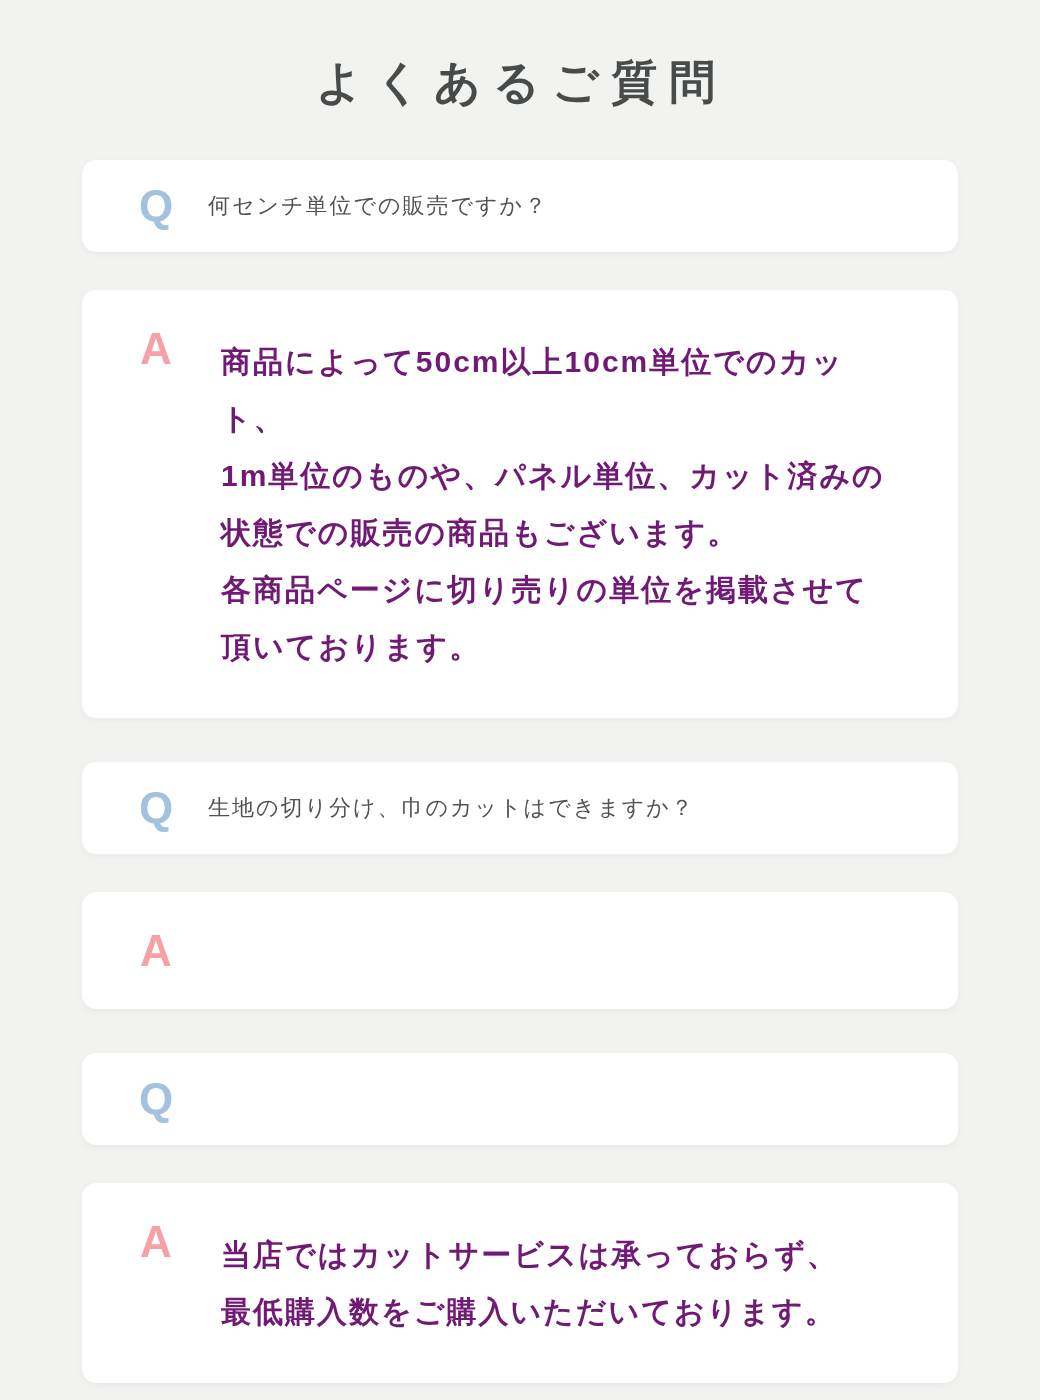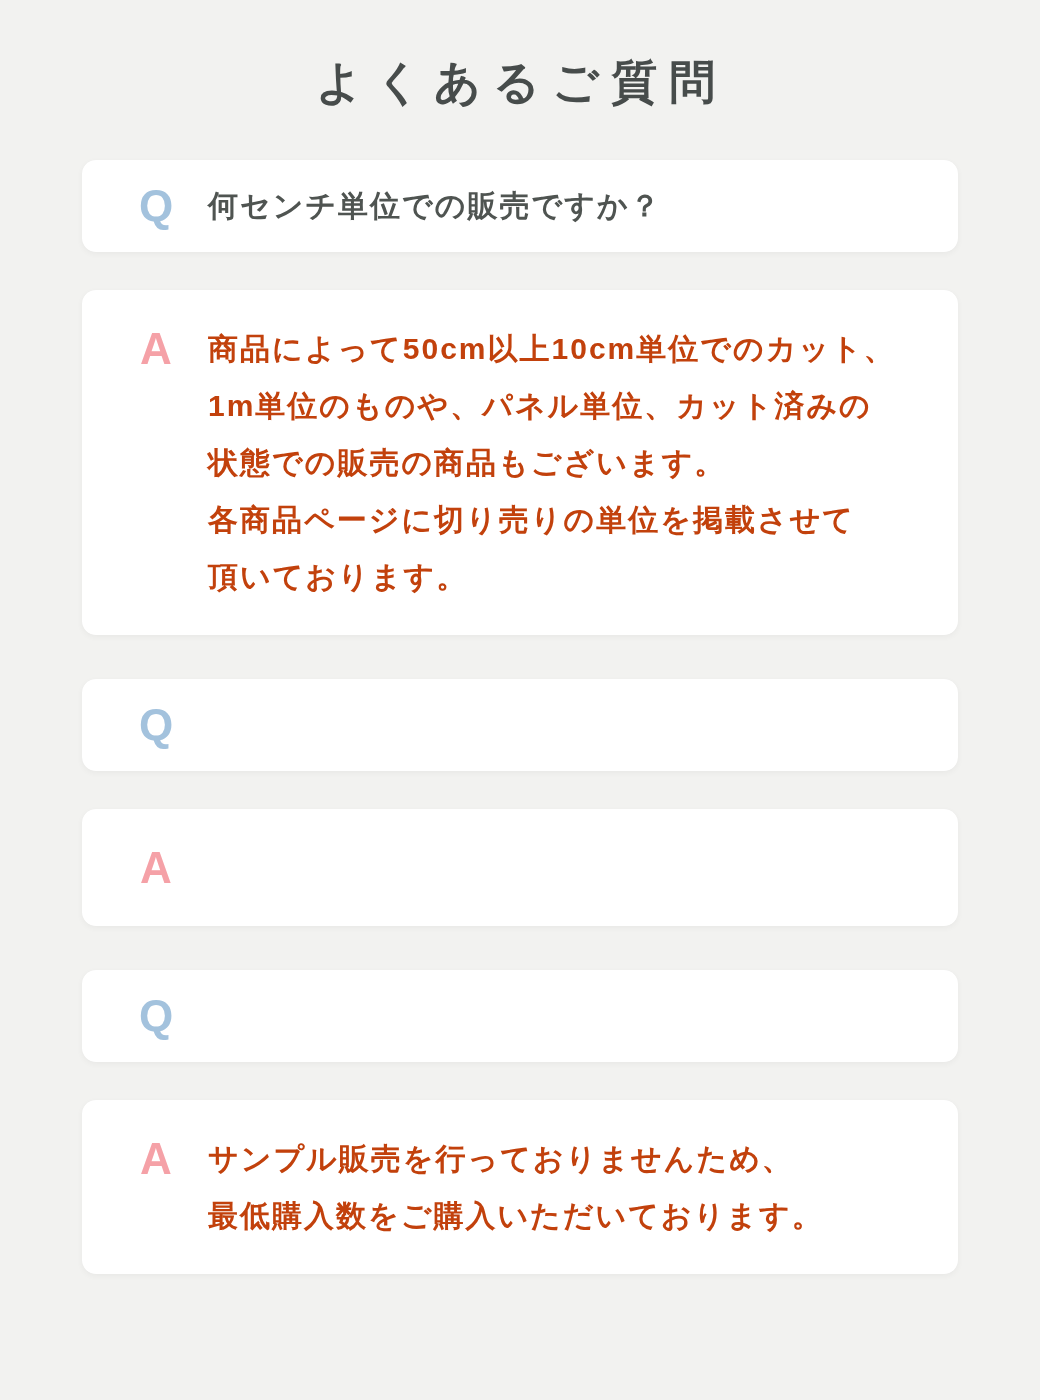--- a/index.html
+++ b/index.html
@@ -59,33 +59,33 @@
     margin-right: 34px;
     text-align: center;
   }
   .a-card .badge {
     line-height: 57px; 
   }
   .q-badge { color: #a3c2dd; }
   .a-badge { color: #f5a1a7; }
   .q-text {
     margin: 0;
-    font-size: 30px;
-    font-weight: 700;
+    font-size: 22px;
+    font-weight: 400;
     line-height: 1.2;
     letter-spacing: 2px;
     color: #4f5451;
   }
   .a-text {
-    margin: 0;
+    margin: 13px;
     font-size: 30px;
     font-weight: 600;
     line-height: 57px;
     letter-spacing: 2px;
-    color: #c2410c;
+    color: #701a75;
     white-space: pre-line;
   }
 </style>
 </head>
 <body>
 
 <div class="page">
   <h1 class="page-title">よくあるご質問</h1>
 
   <div class="faq-list">
@@ -98,28 +98,29 @@
       <span class="badge a-badge">A</span>
       <p class="a-text">商品によって50cm以上10cm単位でのカット、
 1m単位のものや、パネル単位、カット済みの
 状態での販売の商品もございます。
 各商品ページに切り売りの単位を掲載させて
 頂いております。</p>
     </div>
 
     <div class="card q-card">
       <span class="badge q-badge">Q</span>
+      <p class="q-text">生地の切り分け、巾のカットはできますか？</p>
     </div>
     <div class="card a-card">
       <span class="badge a-badge">A</span>
     </div>
 
     <div class="card q-card">
       <span class="badge q-badge">Q</span>
     </div>
     <div class="card a-card">
       <span class="badge a-badge">A</span>
-      <p class="a-text">サンプル販売を行っておりませんため、
+      <p class="a-text">当店ではカットサービスは承っておらず、
 最低購入数をご購入いただいております。</p>
     </div>
 
   </div>
 </div>
 
 </body></html>

